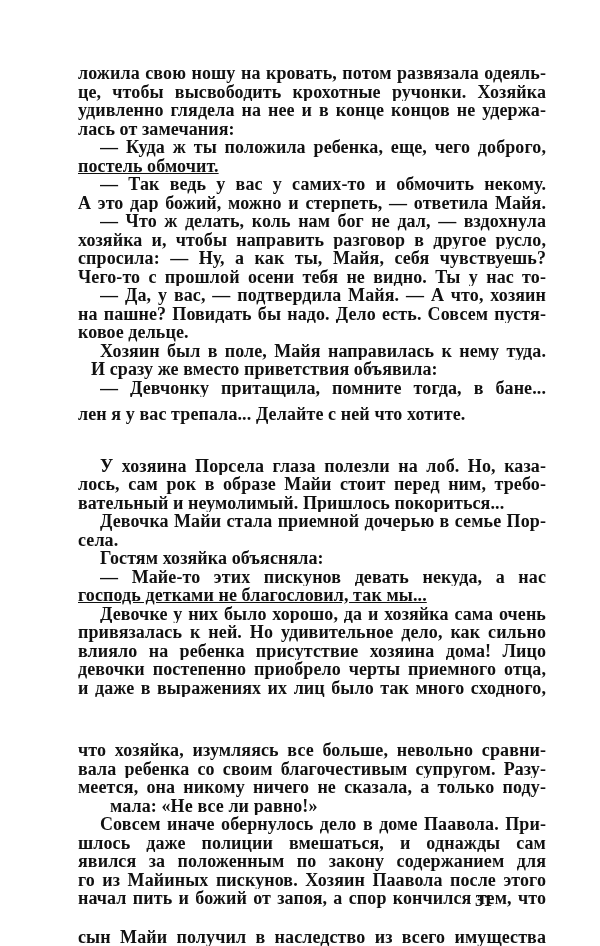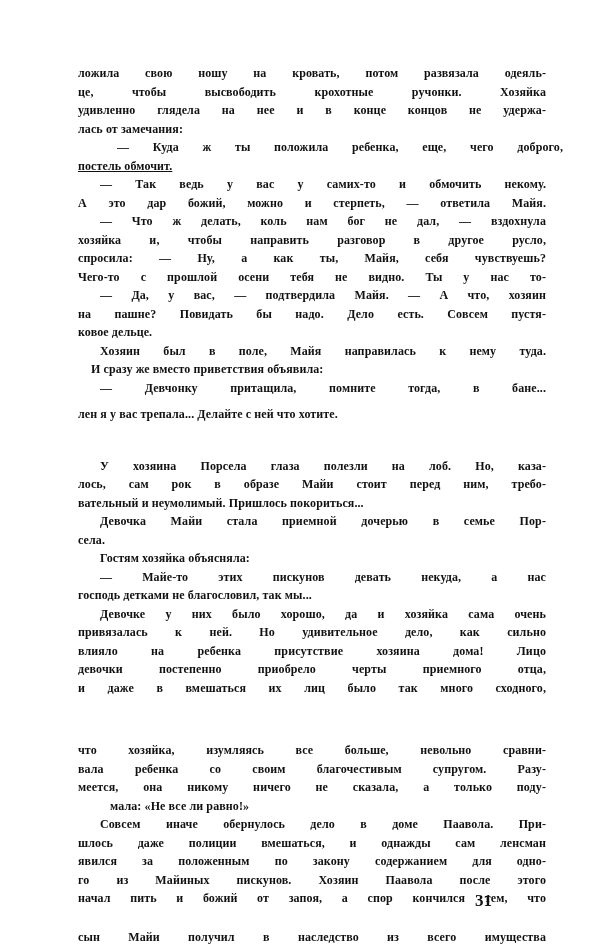--- a/index.html
+++ b/index.html
@@ -18,21 +18,21 @@
     .page-text {
       position: absolute;
       left: 78px;
       top: 64px;
       width: 468px;
     }
     .line {
       display: block;
       height: 22.3px;
       line-height: 22.3px;
-      font-size: 12px;
+      font-size: 18px;
       font-weight: bold;
       text-align: justify;
       text-align-last: justify;
       white-space: nowrap;
       letter-spacing: 0.1px;
     }
     .line.last {
       text-align-last: left;
     }
     .line.indent {
@@ -69,21 +69,21 @@
     <div class="line" style="height: 18.5116px; line-height: 18.5116px;">
       <span class="line-inner" style="height: 18.5116px; text-align-last: justify;">це, чтобы высвободить крохотные ручонки. Хозяйка</span>
     </div>
     <div class="line" style="height: 18.5116px; line-height: 18.5116px;">
       <span class="line-inner" style="height: 18.5116px; text-align-last: justify;">удивленно глядела на нее и в конце концов не удержа-</span>
     </div>
     <div class="line last" style="height: 18.5116px; line-height: 18.5116px;">
       <span class="line-inner" style="height: 18.5116px; text-align-last: left;">лась от замечания:</span>
     </div>
     <div class="line indent" style="height: 18.5116px; line-height: 18.5116px;">
-      <span class="line-inner" style="height: 18.5116px; text-align-last: justify; margin-left: 17px;">— Куда ж ты положила ребенка, еще, чего доброго,</span>
+      <span class="line-inner" style="height: 18.5116px; text-align-last: justify;">— Куда ж ты положила ребенка, еще, чего доброго,</span>
     </div>
     <div class="line last" style="height: 18.5116px; line-height: 18.5116px; text-decoration: underline;">
       <span class="line-inner" style="height: 18.5116px; text-align-last: left;">постель обмочит.</span>
     </div>
     <div class="line indent" style="height: 18.5116px; line-height: 18.5116px;">
       <span class="line-inner" style="height: 18.5116px; text-align-last: justify;">— Так ведь у вас у самих-то и обмочить некому.</span>
     </div>
     <div class="line" style="height: 18.5116px; line-height: 18.5116px;">
       <span class="line-inner" style="height: 18.5116px; text-align-last: justify;">А это дар божий, можно и стерпеть, — ответила Майя.</span>
     </div>
@@ -134,37 +134,37 @@
     </div>
     <div class="line last" style="height: 18.5116px; line-height: 18.5116px;">
       <span class="line-inner" style="height: 18.5116px; text-align-last: left;">села.</span>
     </div>
     <div class="line indent last" style="height: 18.5116px; line-height: 18.5116px;">
       <span class="line-inner" style="height: 18.5116px; text-align-last: left;">Гостям хозяйка объясняла:</span>
     </div>
     <div class="line indent" style="height: 18.5116px; line-height: 18.5116px;">
       <span class="line-inner" style="height: 18.5116px; text-align-last: justify;">— Майе-то этих пискунов девать некуда, а нас</span>
     </div>
-    <div class="line last" style="height: 18.5116px; line-height: 18.5116px;">
+    <div class="line last" style="height: 18.5116px; line-height: 18.5116px; text-decoration: underline;">
       <span class="line-inner" style="height: 18.5116px; text-align-last: left;">господь детками не благословил, так мы...</span>
     </div>
     <div class="line indent" style="height: 18.5116px; line-height: 18.5116px;">
       <span class="line-inner" style="height: 18.5116px; text-align-last: justify;">Девочке у них было хорошо, да и хозяйка сама очень</span>
     </div>
     <div class="line" style="height: 18.5116px; line-height: 18.5116px;">
       <span class="line-inner" style="height: 18.5116px; text-align-last: justify;">привязалась к ней. Но удивительное дело, как сильно</span>
     </div>
     <div class="line" style="height: 18.5116px; line-height: 18.5116px;">
       <span class="line-inner" style="height: 18.5116px; text-align-last: justify;">влияло на ребенка присутствие хозяина дома! Лицо</span>
     </div>
     <div class="line" style="height: 18.5116px; line-height: 18.5116px;">
       <span class="line-inner" style="height: 18.5116px; text-align-last: justify;">девочки постепенно приобрело черты приемного отца,</span>
     </div>
     <div class="line" style="height: 18.5116px; line-height: 18.5116px;">
-      <span class="line-inner" style="height: 18.5116px; text-align-last: justify;">и даже в вмешаться их лиц было так много сходного,</span>
+      <span class="line-inner" style="height: 18.5116px; text-align-last: justify;">и даже в выражениях их лиц было так много сходного,</span>
     </div>
     <div class="line" style="height: 18.5116px; line-height: 18.5116px;">
       <span class="line-inner" style="height: 18.5116px; text-align-last: justify; margin-top: 44px;">что хозяйка, изумляясь все больше, невольно сравни-</span>
     </div>
     <div class="line" style="height: 18.5116px; line-height: 18.5116px;">
       <span class="line-inner" style="height: 18.5116px; text-align-last: justify;">вала ребенка со своим благочестивым супругом. Разу-</span>
     </div>
     <div class="line" style="height: 18.5116px; line-height: 18.5116px;">
       <span class="line-inner" style="height: 18.5116px; text-align-last: justify;">меется, она никому ничего не сказала, а только поду-</span>
     </div>

